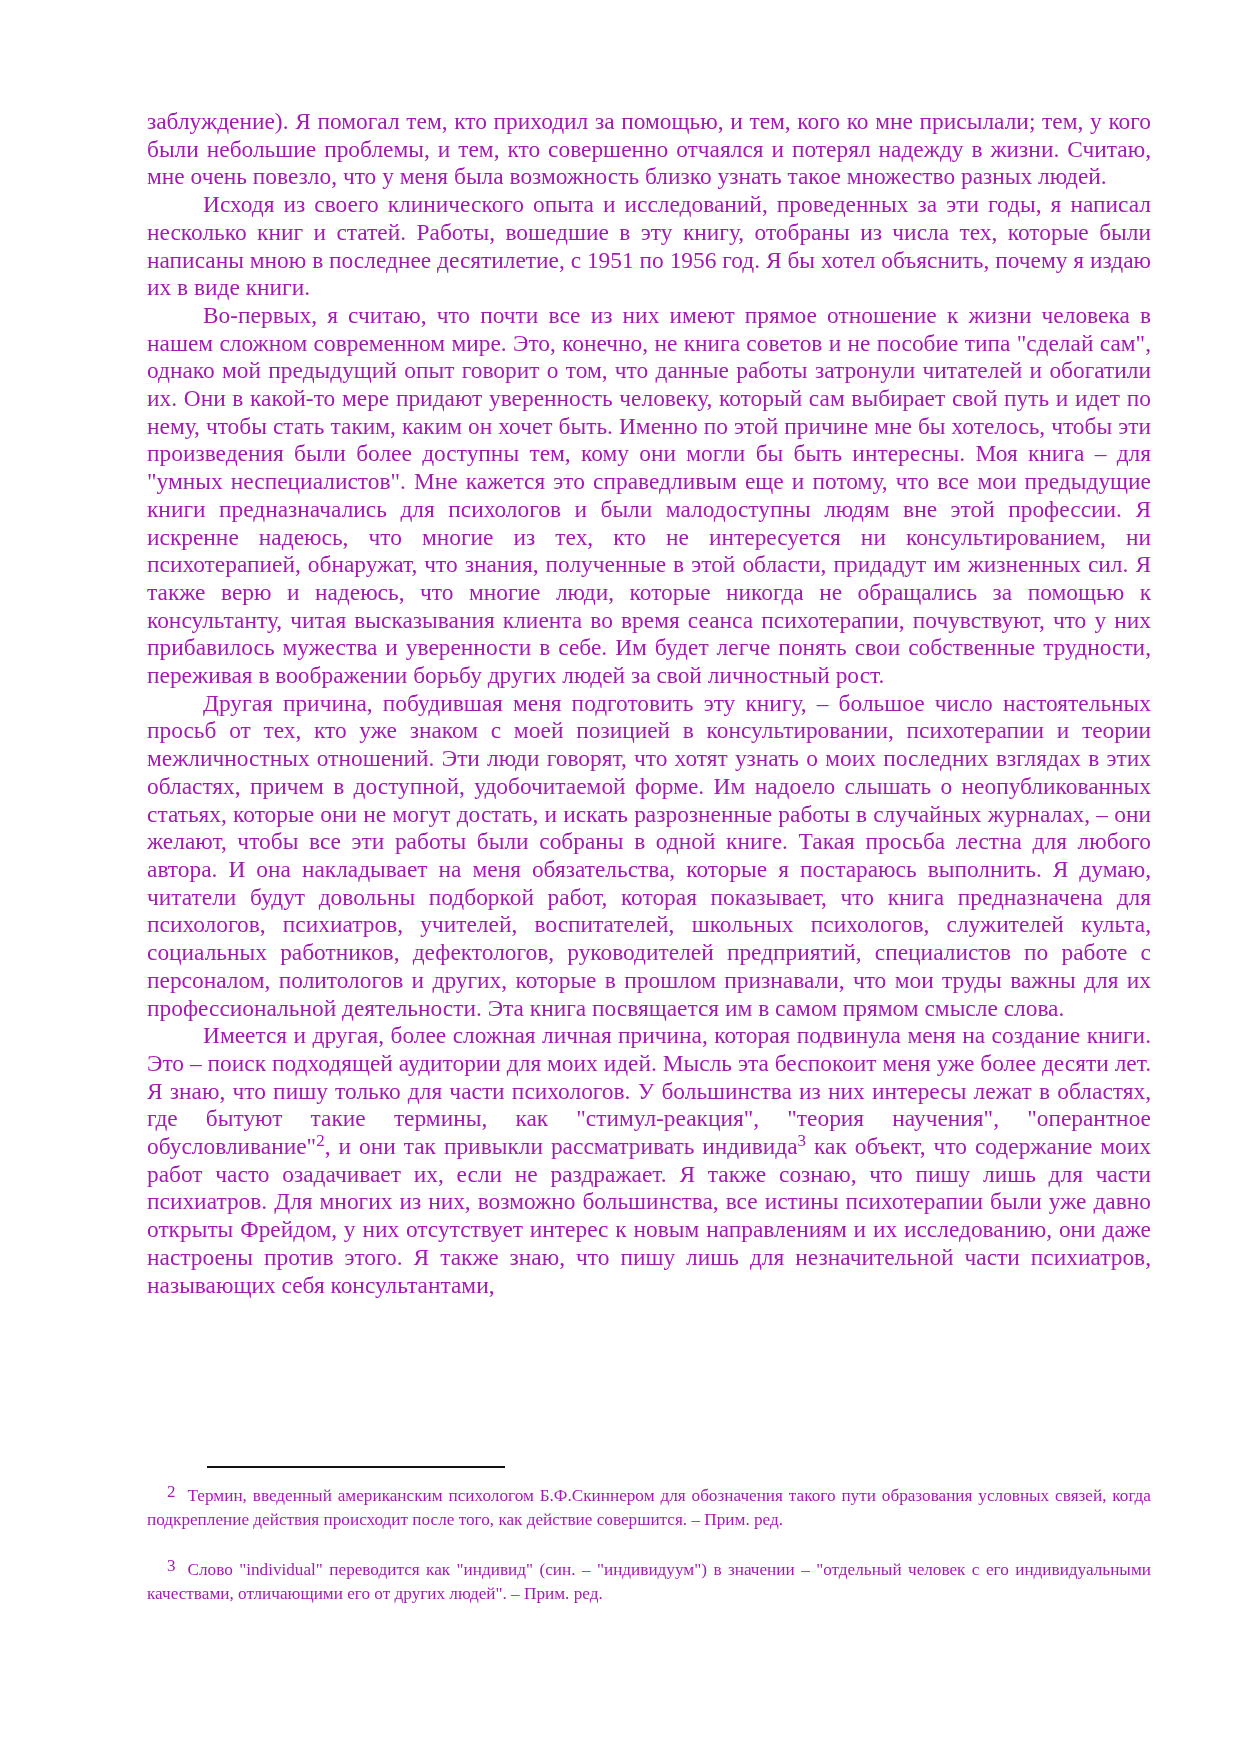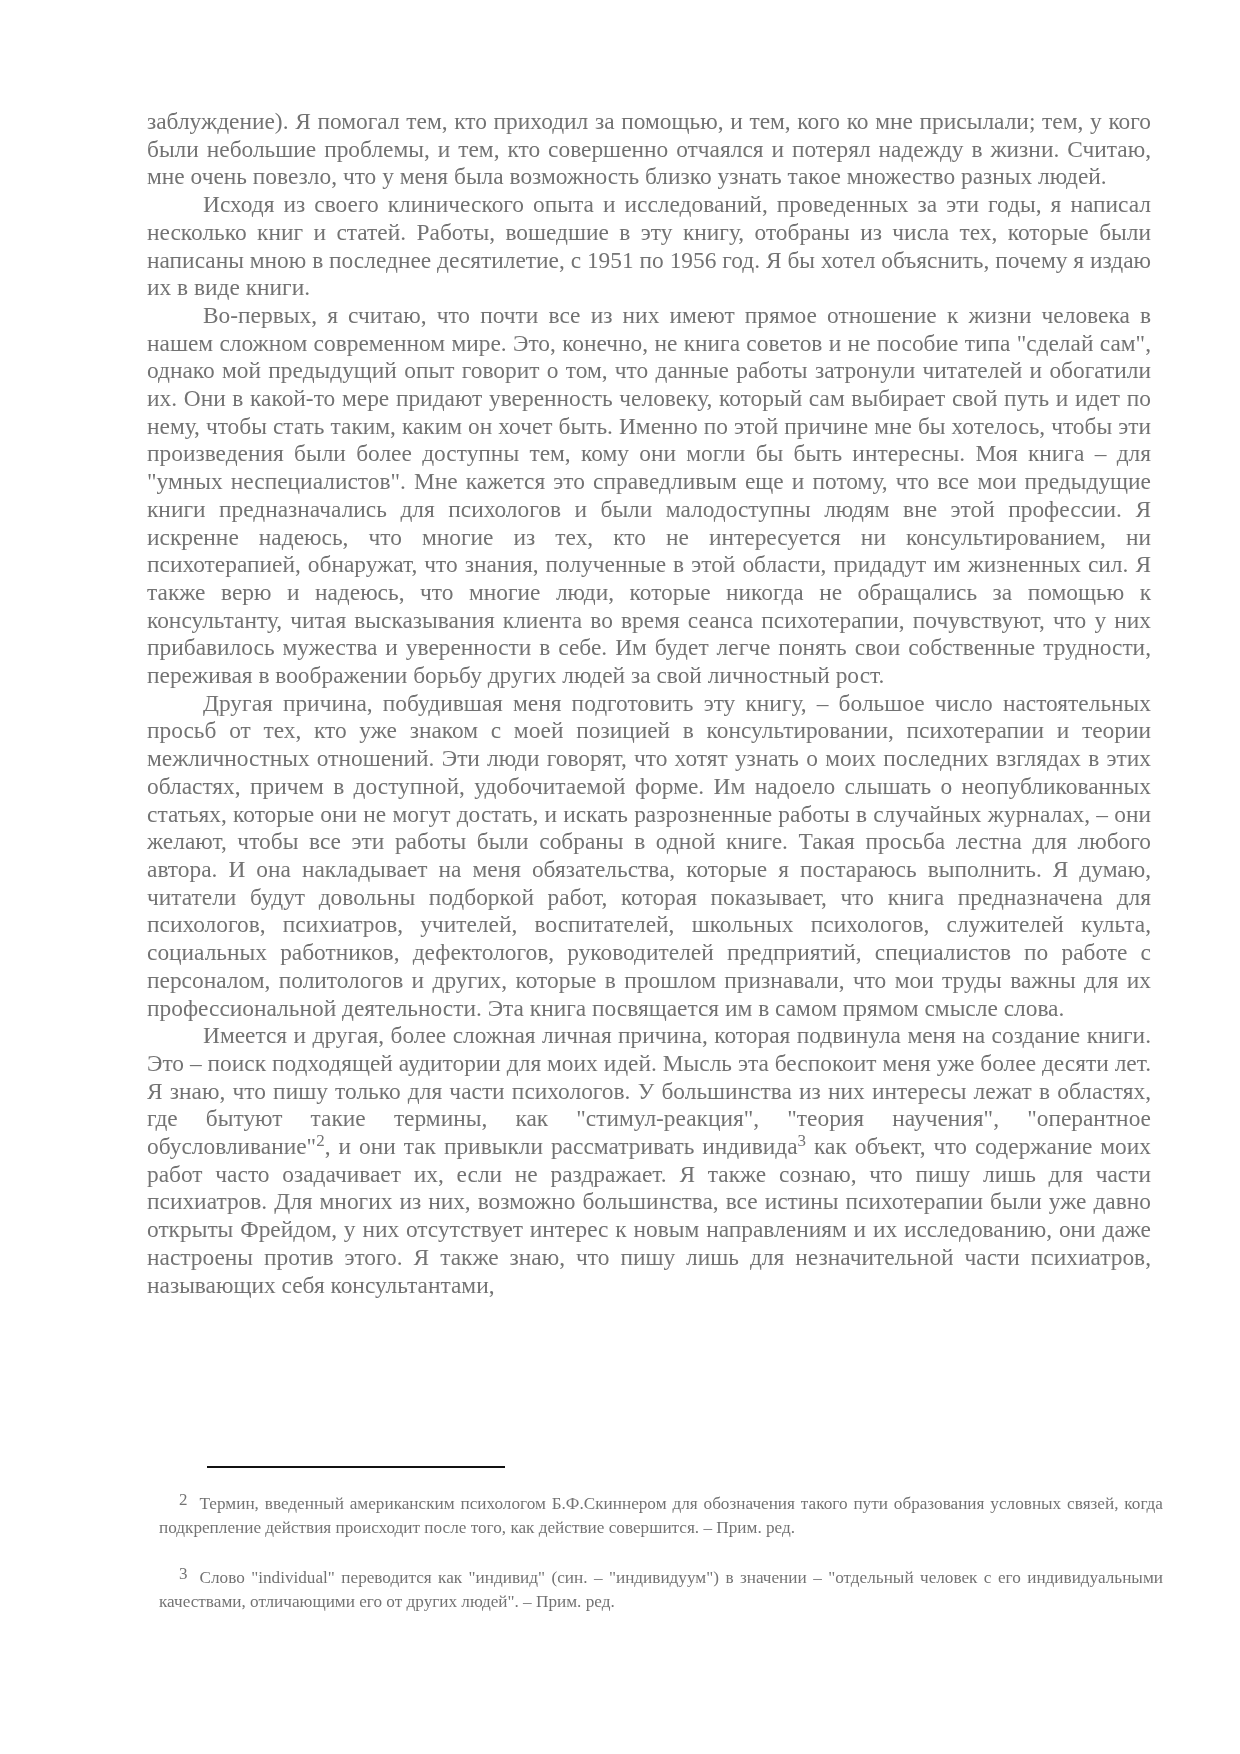--- a/index.html
+++ b/index.html
@@ -3,21 +3,21 @@
 <meta charset="utf-8">
 <style>
   html, body { margin: 0; padding: 0; background: #ffffff; }
   body { width: 1240px; height: 1754px; position: relative; overflow: hidden; }
   .page {
     position: absolute;
     left: 147px;
     top: 108px;
     width: 1004px;
     font-family: "Liberation Serif", "DejaVu Serif", serif;
-    color: #737373;
+    color: #a21caf;
   }
   .body-text p {
     margin: 0;
     font-size: 23.4px;
     line-height: 27.7px;
     text-align: justify;
     text-indent: 56px;
   }
   .body-text p.first { text-indent: 0; }
   sup.fnref {
@@ -28,24 +28,23 @@
   .fn-sep {
     position: absolute;
     left: 60px;
     top: 1358px;
     width: 298px;
     height: 0;
     border-top: 2px solid #111111;
   }
   .footnotes {
     position: absolute;
-    left: 12px;
+    left: 0;
     top: 1372px;
     width: 1004px;
-    margin-top: 8px;
   }
   .footnote {
     font-size: 17.2px;
     line-height: 24px;
     text-align: justify;
     text-indent: 20px;
     margin: 0 0 22px 0;
   }
   .footnote .fn-num {
     font-size: 17px;

